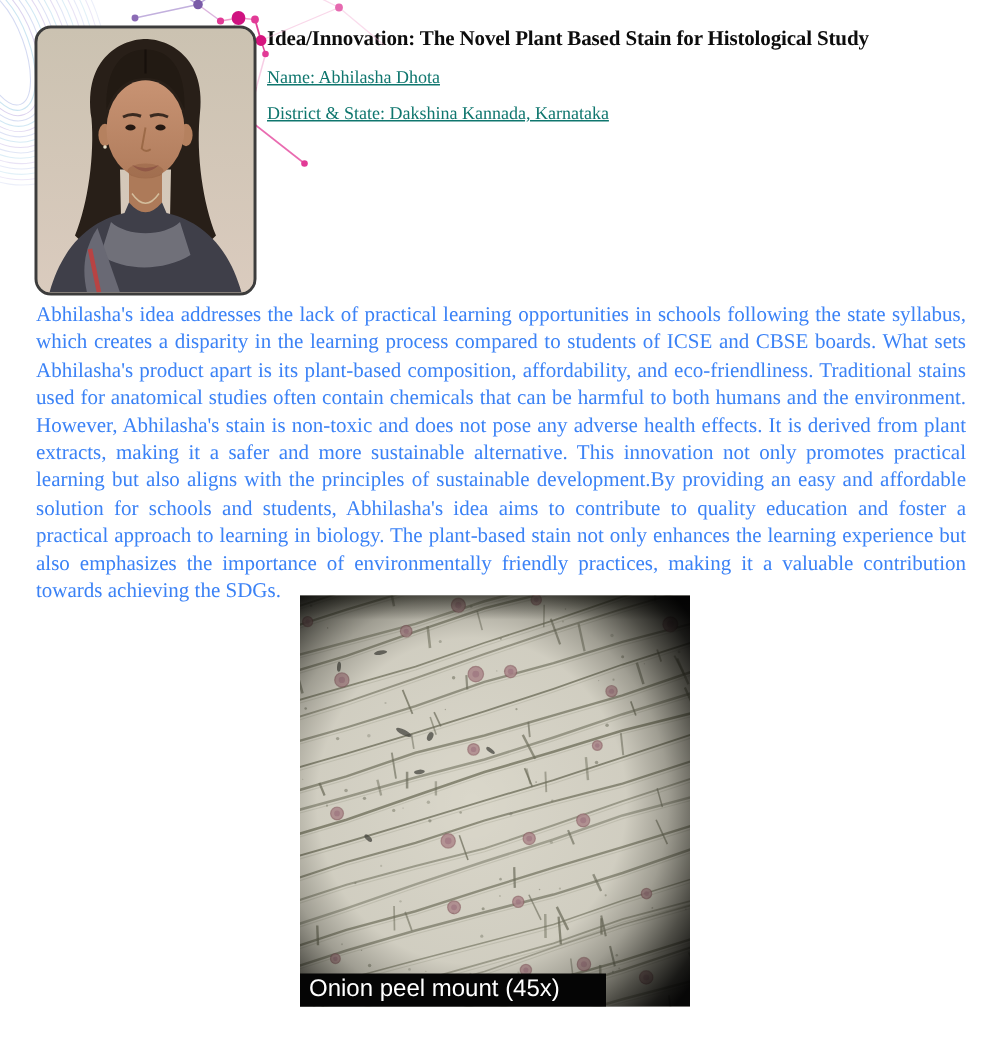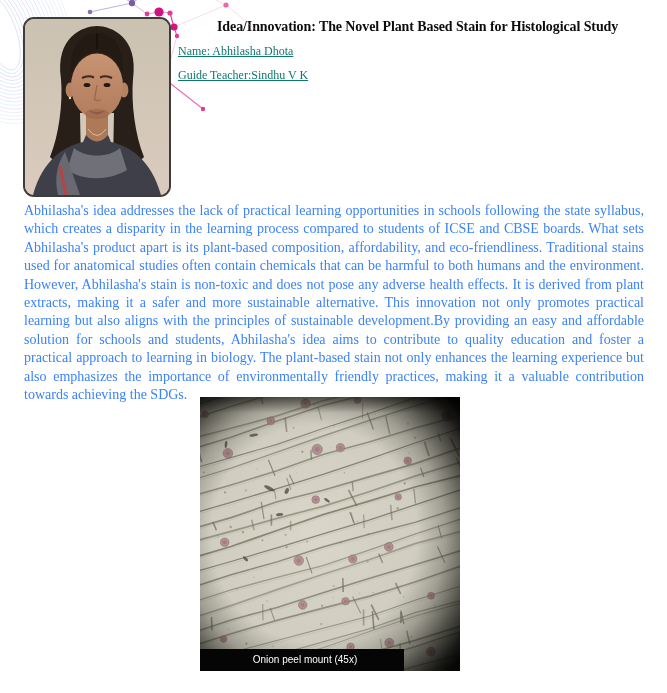--- a/index.html
+++ b/index.html
@@ -15,41 +15,41 @@
     border:2px solid #3c3c3c;border-radius:11px;overflow:hidden;z-index:3;
     background:#cfc6b6;box-sizing:content-box;
   }
   .photo-frame svg{display:block;}
   
   .header-block{
     position:absolute;left:178px;top:15px;z-index:1;color:#2f2f2f;
   }
   .header-title{
     font-weight:bold;color:#0d0d0d;font-size:14px;line-height:24px;height:24px;
-    white-space:pre;letter-spacing:-0.1px;margin-left:39px;
+    white-space:pre;letter-spacing:-0.1px;
   }
   .header-line{
     font-size:12px;line-height:24px;height:24px;white-space:pre;color:#0f766e;text-decoration:underline;
   }
   
   .body-text{
     position:absolute;left:24px;top:202px;width:620px;z-index:1;
     font-size:14px;line-height:18.4px;text-align:justify;color:#3b82f6;
   }
   
   .figure{
     position:absolute;left:200px;top:397px;width:260px;height:274px;
     background:#0d0d0b;z-index:1;
   }
   .figure svg{display:block;}
   .figure-caption{
     position:absolute;left:0;bottom:0;width:204px;height:22px;
     background:#050505;color:#ffffff;
-    font-family:"Liberation Sans",sans-serif;font-size:10px;line-height:22px;
-    padding-left:6px;box-sizing:border-box;white-space:nowrap;overflow:hidden;text-align:center;
+    font-family:"Liberation Sans",sans-serif;font-size:16px;line-height:22px;
+    padding-left:6px;box-sizing:border-box;white-space:nowrap;overflow:hidden;
   }
 </style>
 </head>
 <body>
 
 <div class="page">
 
   <svg id="deco-svg" width="667" height="240" viewBox="0 0 667 240">
       <ellipse cx="0" cy="32" rx="16" ry="40" transform="rotate(-20 0 32)" fill="none" stroke="#b9c4ea" stroke-width="0.7" opacity="0.620"></ellipse>
       <ellipse cx="0" cy="32" rx="19.5" ry="43.6" transform="rotate(-20 0 32)" fill="none" stroke="#a9d4ea" stroke-width="0.7" opacity="0.598"></ellipse>
@@ -145,21 +145,21 @@
 
       <path d="M35,147 l6,29" stroke="#b84343" stroke-width="3"></path>
 
       <path d="M63,110 Q72,123 81,110" stroke="#d9c9a8" stroke-width="1" fill="none" opacity="0.85"></path>
     </svg>
   </div>
 
   <div class="header-block">
     <div class="header-title">Idea/Innovation: The Novel Plant Based Stain for Histological Study</div>
     <div class="header-line">Name: Abhilasha Dhota</div>
-    <div class="header-line">Guide Teacher:Sindhu V K</div>
+    <div class="header-line">District &amp; State: Dakshina Kannada, Karnataka</div>
   </div>
 
   <div class="body-text">Abhilasha's idea addresses the lack of practical learning opportunities in schools following the state syllabus, which creates a disparity in the learning process compared to students of ICSE and CBSE boards. What sets Abhilasha's product apart is its plant-based composition, affordability, and eco-friendliness. Traditional stains used for anatomical studies often contain chemicals that can be harmful to both humans and the environment. However, Abhilasha's stain is non-toxic and does not pose any adverse health effects. It is derived from plant extracts, making it a safer and more sustainable alternative. This innovation not only promotes practical learning but also aligns with the principles of sustainable development.By providing an easy and affordable solution for schools and students, Abhilasha's idea aims to contribute to quality education and foster a practical approach to learning in biology. The plant-based stain not only enhances the learning experience but also emphasizes the importance of environmentally friendly practices, making it a valuable contribution towards achieving the SDGs.</div>
 
   <div class="figure">
     <svg id="micro-svg" width="260" height="274" viewBox="0 0 260 274">
         <defs>
     <radialGradient id="vig" cx="0.44" cy="0.5" r="0.72">
       <stop offset="0" stop-color="rgba(0,0,0,0)"></stop>
       <stop offset="0.55" stop-color="rgba(30,30,22,0.05)"></stop>

